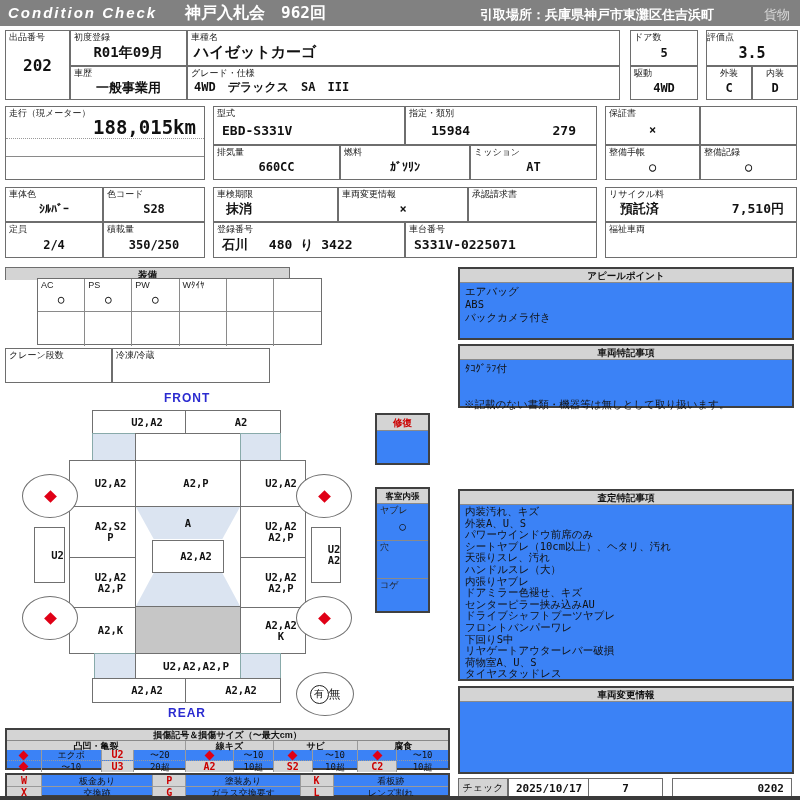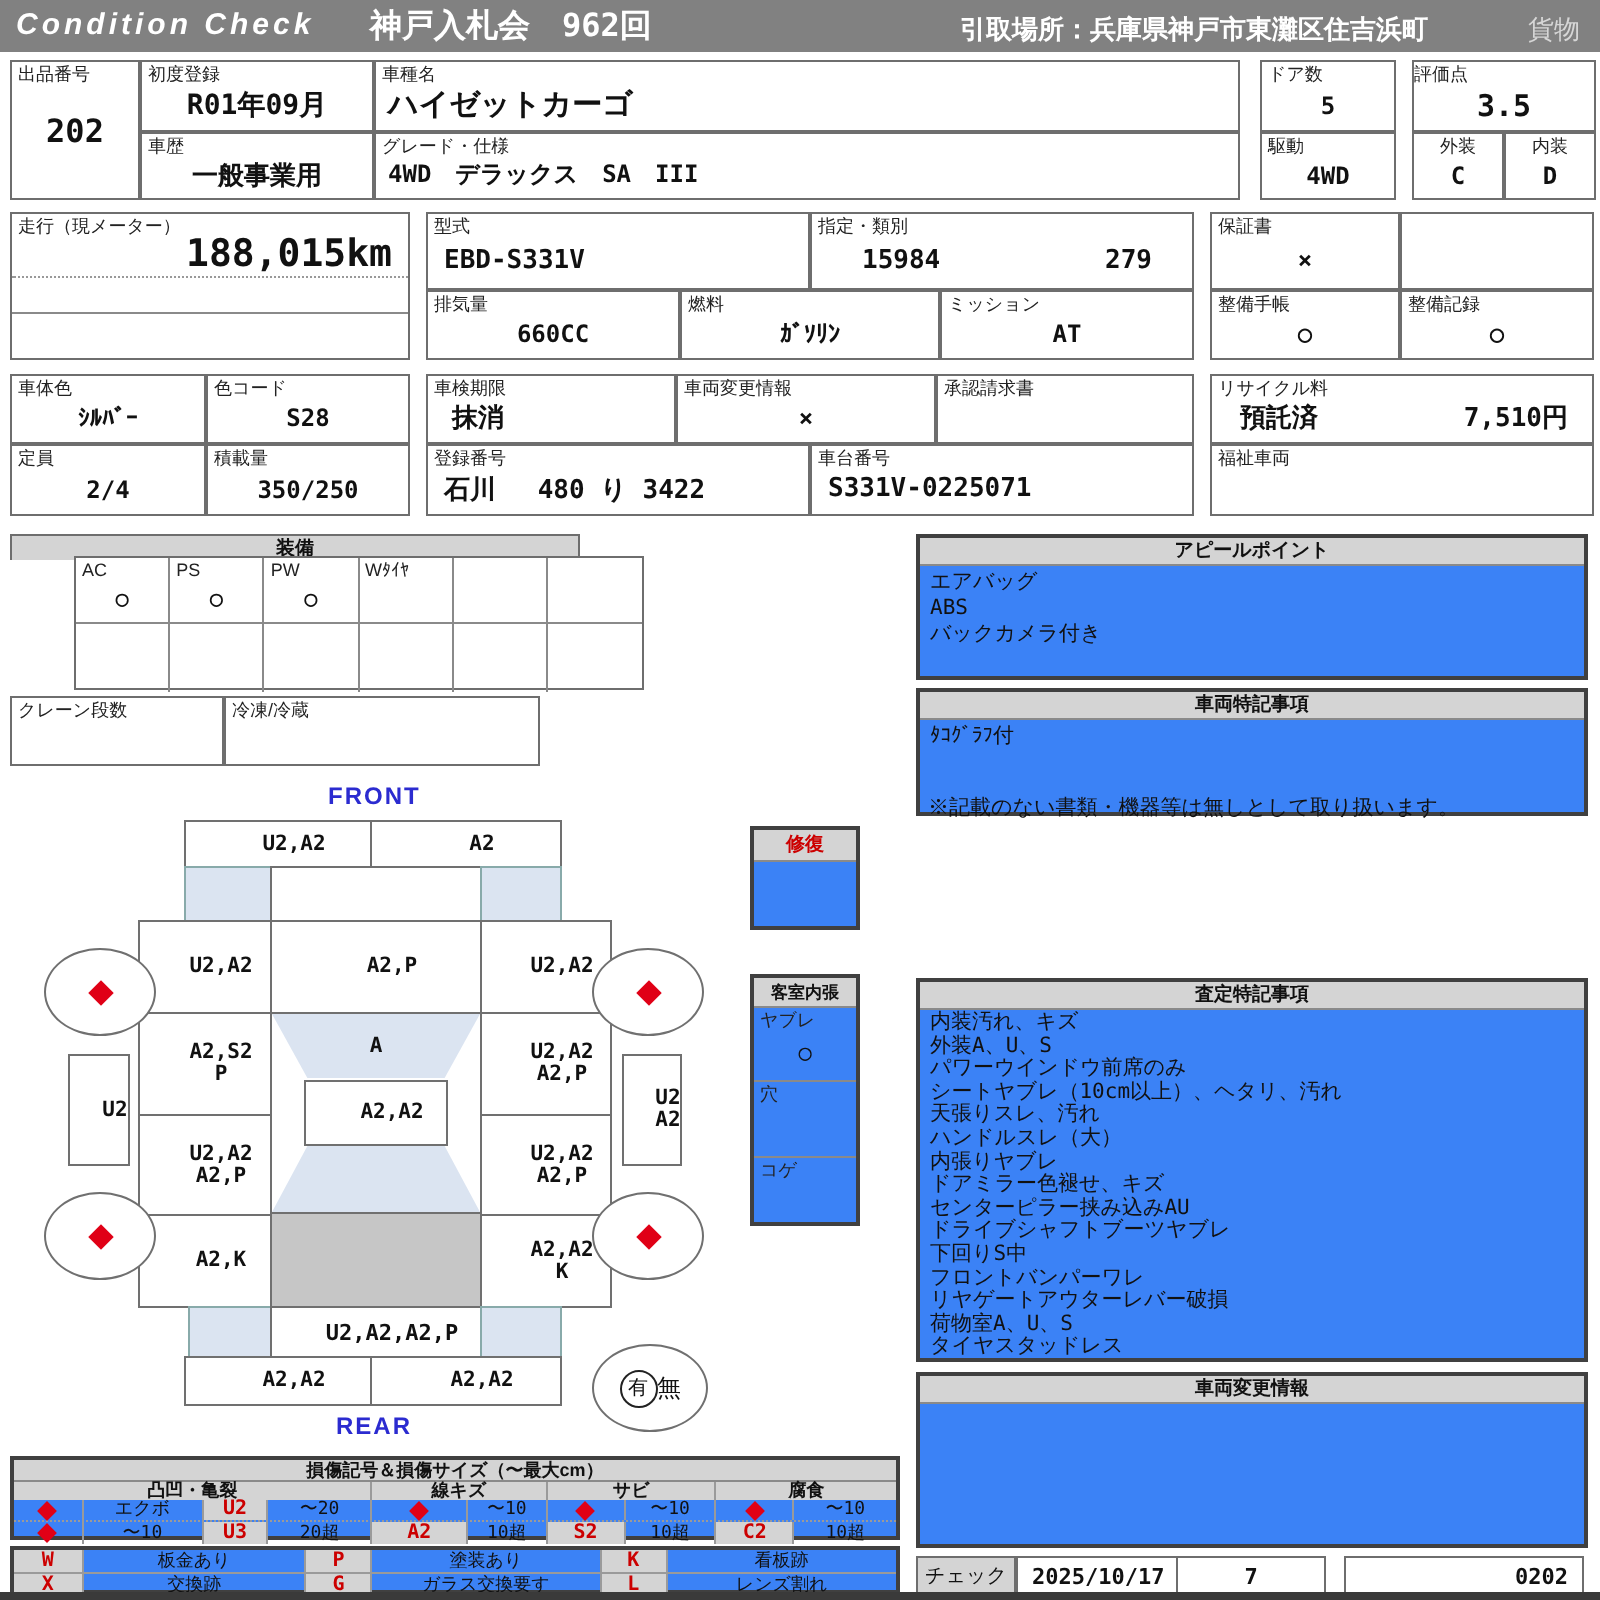--- a/index.html
+++ b/index.html
@@ -262,22 +262,22 @@
       <div>内装汚れ、キズ</div>
       <div>外装A、U、S</div>
       <div>パワーウインドウ前席のみ</div>
       <div>シートヤブレ（10cm以上）、ヘタリ、汚れ</div>
       <div>天張りスレ、汚れ</div>
       <div>ハンドルスレ（大）</div>
       <div>内張りヤブレ</div>
       <div>ドアミラー色褪せ、キズ</div>
       <div>センターピラー挟み込みAU</div>
       <div>ドライブシャフトブーツヤブレ</div>
+      <div>フロントバンパーワレ</div>
       <div>下回りS中</div>
-      <div>フロントバンパーワレ</div>
       <div>リヤゲートアウターレバー破損</div>
       <div>荷物室A、U、S</div>
       <div>タイヤスタッドレス</div>
     </div>
   </div>
 
   <div class="panel" style="left:458px;top:686px;width:336px;height:88px">
     <div class="hd">車両変更情報</div>
   </div>
 

